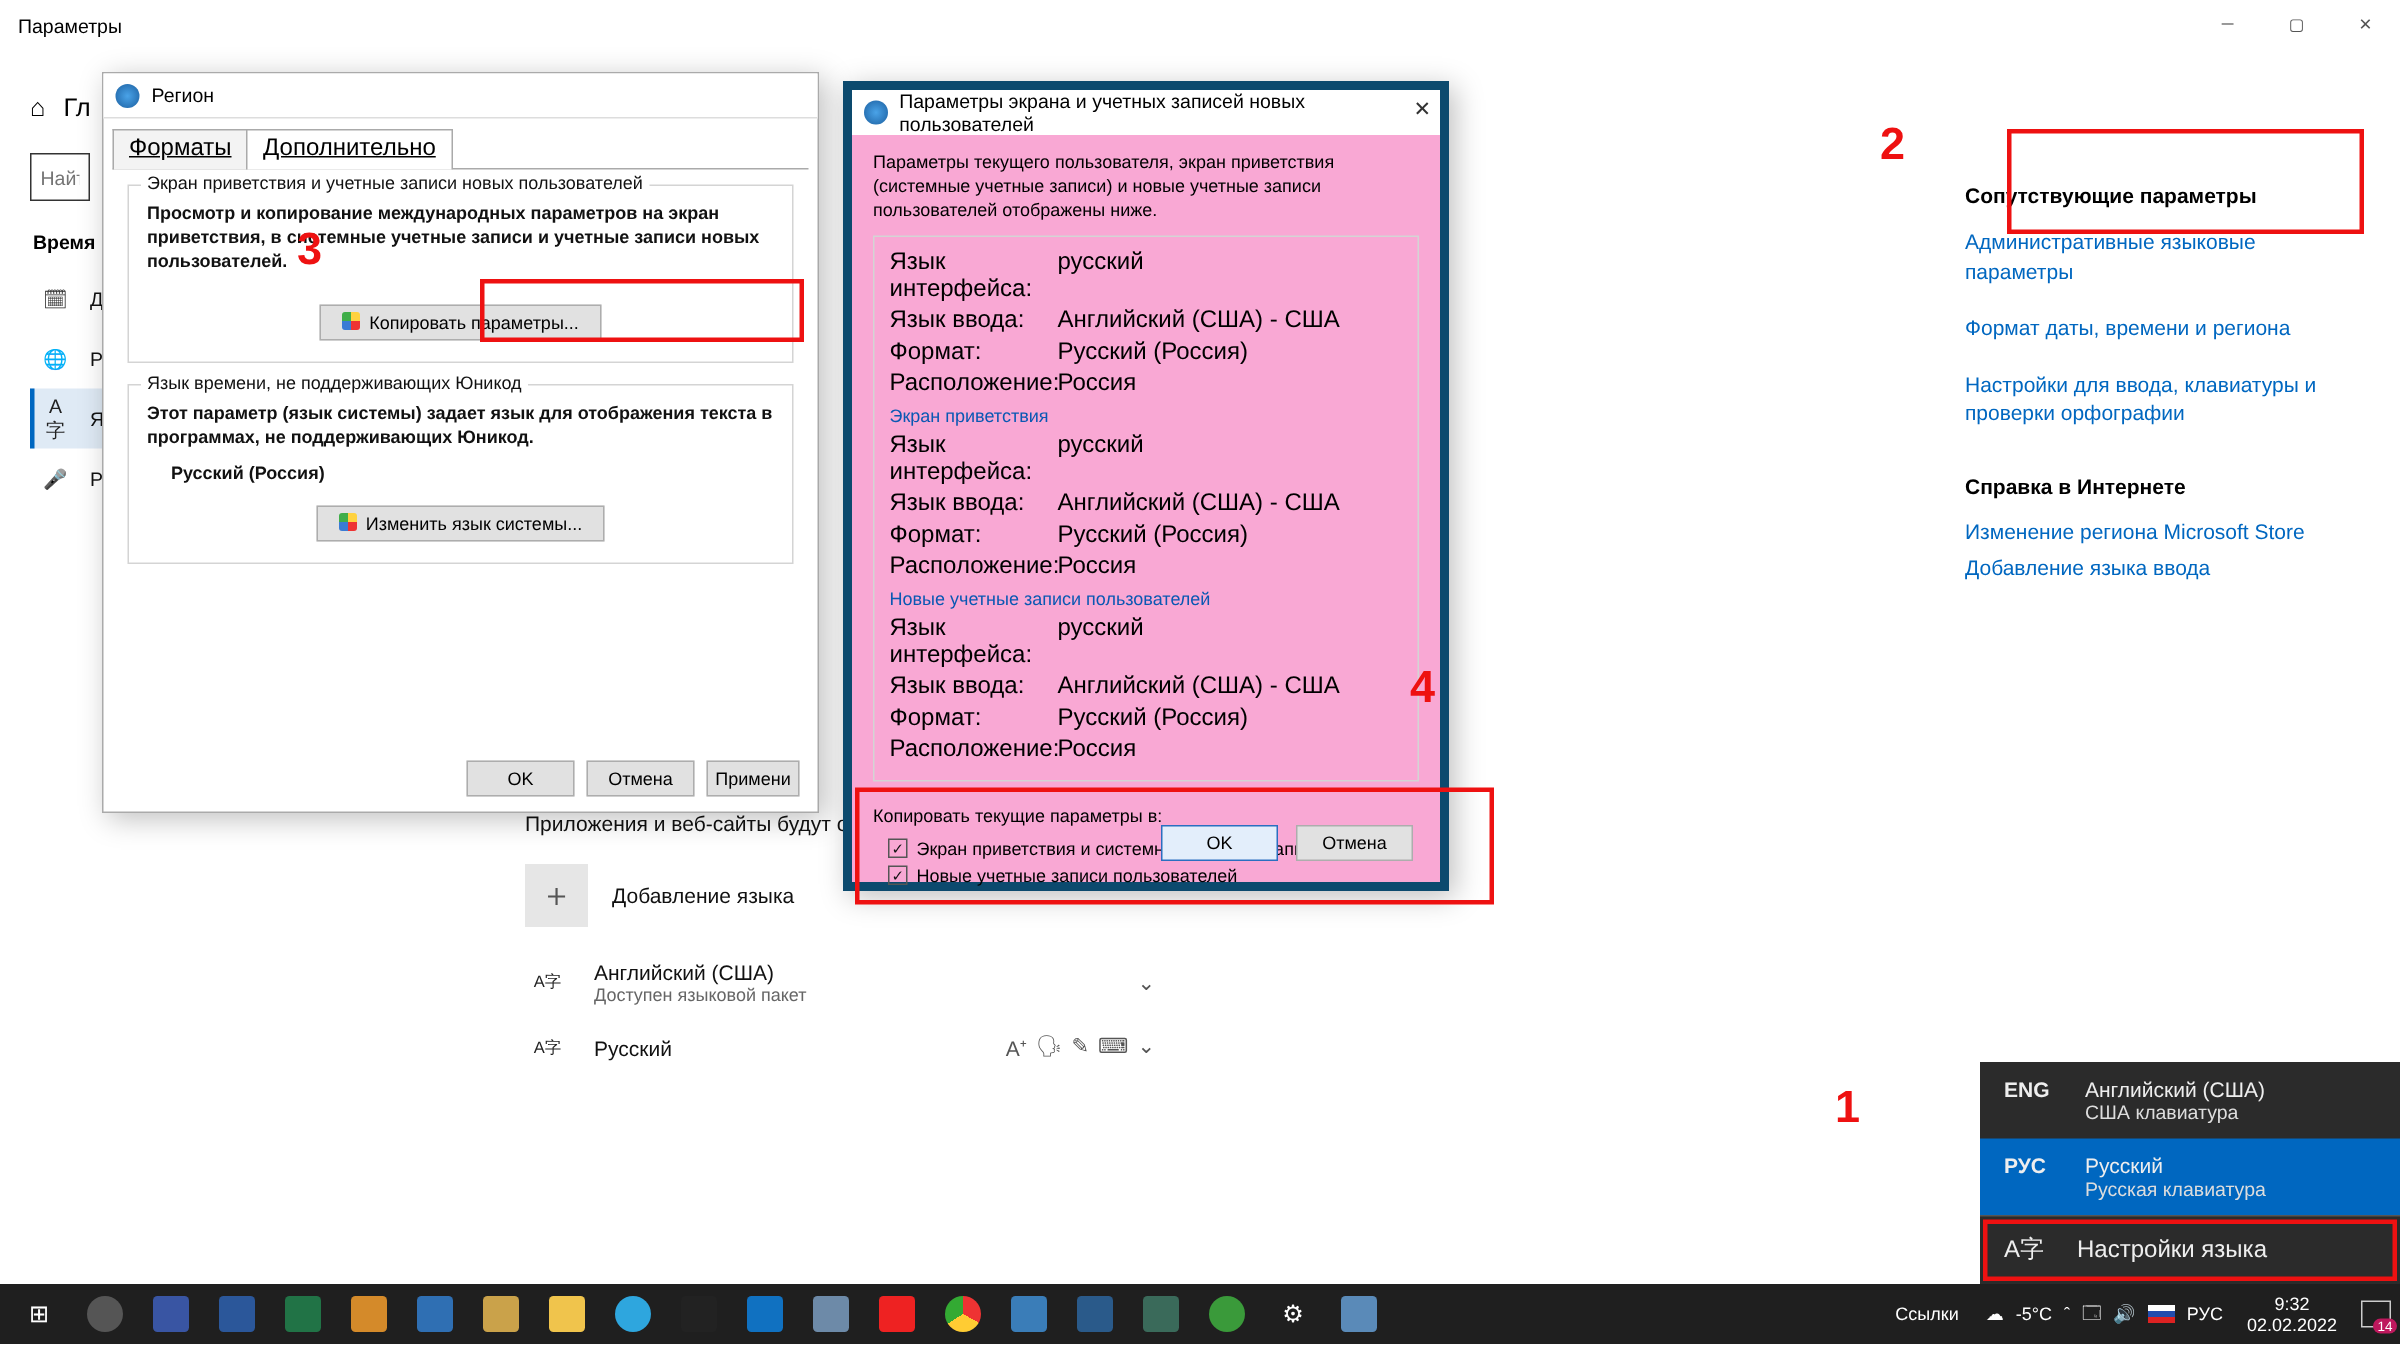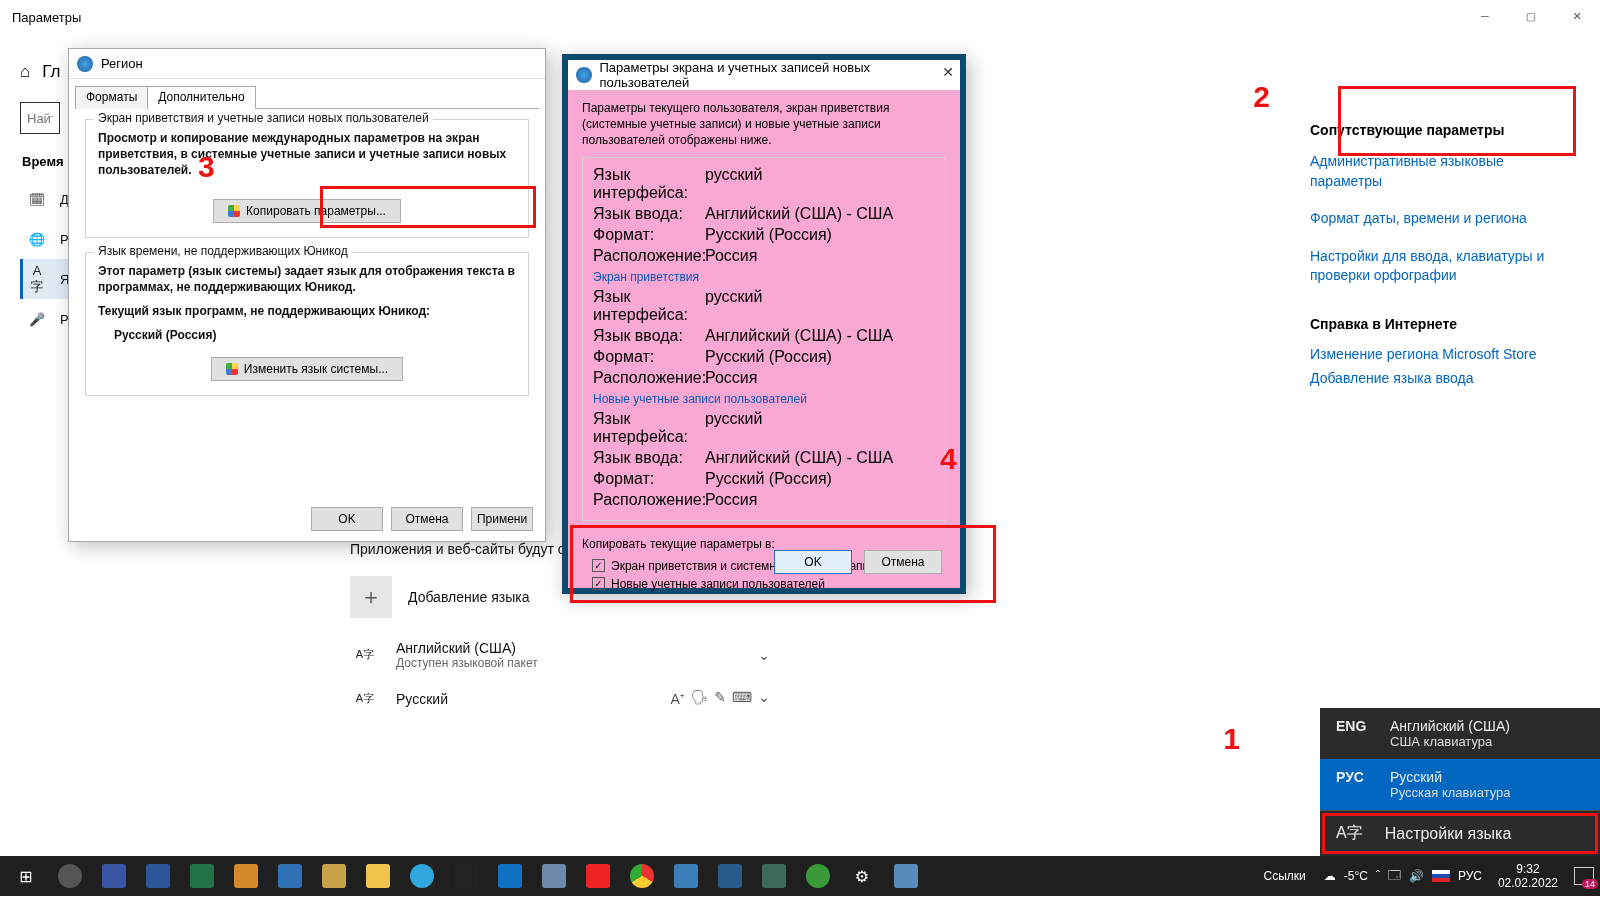--- a/index.html
+++ b/index.html
@@ -33,28 +33,28 @@
 .add-lang { display: flex; align-items: center; gap: 16px; margin: 16px 0 22px; }
 .plus-btn { width: 42px; height: 42px; background: #e6e6e6; display: flex; align-items: center; justify-content: center; font-size: 22px; color: #555; }
 .lang-row { display: flex; align-items: center; gap: 16px; margin-bottom: 14px; }
 .lang-icon { width: 30px; height: 30px; display: flex; align-items: center; justify-content: center; font-size: 11px; color: #222; }
 .lang-row .caret { margin-left: auto; color: #555; }
 
 
 .region-dialog { position: absolute; left: 68px; top: 48px; width: 478px; height: 494px; background: #fff; border: 1px solid #aaa; box-shadow: 4px 4px 18px rgba(0,0,0,0.25); }
 .dlg-title { height: 30px; display: flex; align-items: center; gap: 8px; padding: 0 8px; background: #fff; border-bottom: 1px solid #ddd; font-size: 13px; }
 .dlg-icon { width: 16px; height: 16px; background: radial-gradient(circle,#4aa3e8,#1b5fa0); border-radius: 50%; }
-.tabs { display: flex; border-bottom: 1px solid #aaa; margin: 6px 6px 0 6px; font-size: 12px; }
+.tabs { display: flex; border-bottom: 1px solid #aaa; margin: 6px 6px 0 6px; font-size: 16px; text-decoration: underline; }
 .tab { padding: 3px 10px 5px; border: 1px solid #aaa; border-bottom: none; margin-right: -1px; background: #f3f3f3; position: relative; top: 1px; }
 .tab.active { background: #fff; }
 .dlg-body { padding: 10px 16px; font-size: 12px; color: #111; }
 .group { border: 1px solid #d4d4d4; padding: 10px 12px 14px; margin-bottom: 14px; position: relative; }
 .group-legend { position: absolute; top: -9px; left: 8px; background: #fff; padding: 0 4px; font-size: 12px; }
 .group p { font-size: 12px; line-height: 1.35; margin-bottom: 8px; font-weight: bold; }
-.win-button { border: 1px solid #adadad; background: #e1e1e1; padding: 4px 14px; font-size: 12px; display: inline-flex; align-items: center; gap: 6px; }
+.win-button { border: 1px solid #adadad; background: #e1e1e1; padding: 4px 14px; font-size: 12px; display: inline-flex; align-items: flex-start; gap: 6px; }
 .shield { display:inline-block; width: 12px; height: 12px; background: conic-gradient(#ffd23f 0 25%, #e33 25% 50%, #3a7bd5 50% 75%, #3fae49 75% 100%); border-radius: 2px; }
 .dlg-footer { position: absolute; bottom: 10px; right: 12px; display: flex; gap: 8px; }
 .dlg-footer .win-button { width: 72px; justify-content: center; }
 
 
 .accounts-dialog { position: absolute; left: 562px; top: 54px; width: 404px; height: 540px; background: #f9a8d4; border: 6px solid #0c4a6e; box-shadow: 4px 4px 18px rgba(0,0,0,0.25); }
 .ad-body { padding: 10px 14px 10px 14px; font-size: 12px; }
 .ad-body p.desc { line-height: 1.35; margin-bottom: 8px; }
 .panel { border: 1px solid #d4d4d4; padding: 8px 0 8px 0; }
 .panel-sec-title { color: #0a58b3; font-size: 12px; padding: 2px 10px 4px; }
@@ -194,21 +194,20 @@
         <div style="text-align:center;margin-top:20px;">
           <button class="win-button">
               <span class="shield"></span>
               <span>Копировать параметры...</span>
             </button>
         </div>
       </div>
       <div class="group">
         <div class="group-legend">Язык времени, не поддерживающих Юникод</div>
         <p>Этот параметр (язык системы) задает язык для отображения текста в программах, не поддерживающих Юникод.</p>
-        <p>Текущий язык программ, не поддерживающих Юникод:</p>
         <p style="padding-left:16px;">Русский (Россия)</p>
         <div style="text-align:center;margin-top:14px;">
           <button class="win-button">
               <span class="shield"></span>
               <span>Изменить язык системы...</span>
             </button>
         </div>
       </div>
     </div>
     <div class="dlg-footer">

